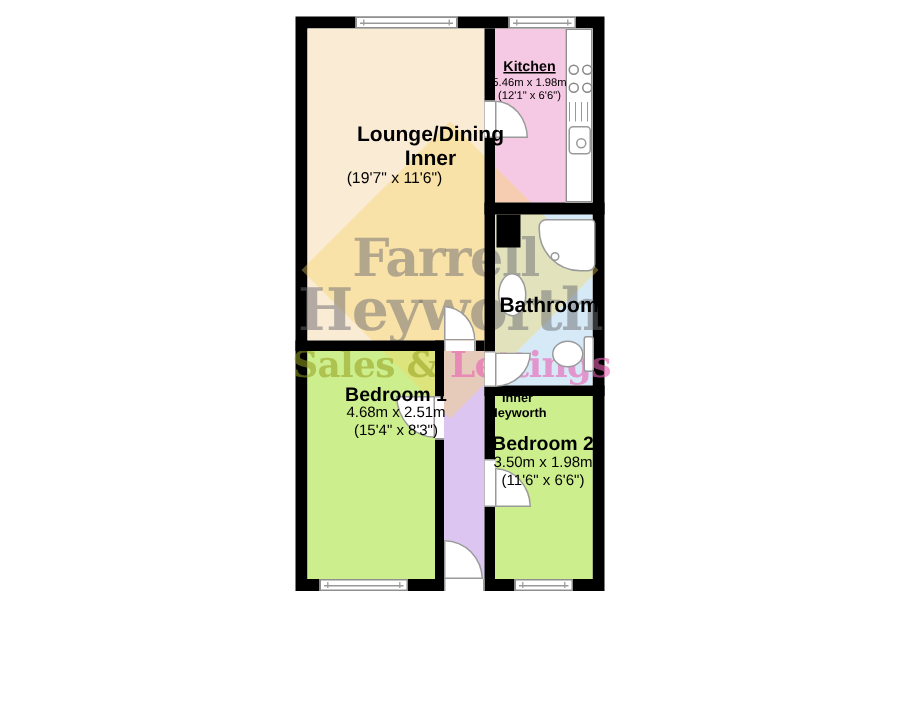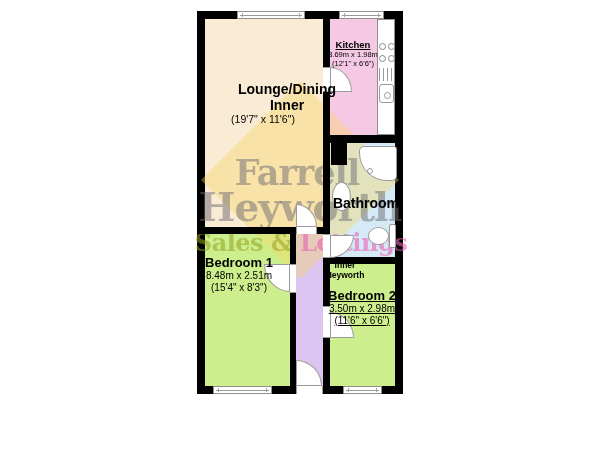--- a/index.html
+++ b/index.html
@@ -82,22 +82,22 @@
   
   .label{position:absolute;transform:translateX(-50%);text-align:center;white-space:nowrap;color:#000;}
   .nm{font-weight:bold;}
   .lbl-lounge{left:263px;top:81px;}
   .lbl-lounge .nm{font-size:14px;line-height:16px;margin-left:48px;}
   .lbl-lounge .dm{font-size:10.5px;line-height:13px;}
   .lbl-kitchen{left:353px;top:39px;}
   .lbl-kitchen .nm{font-size:9.5px;line-height:11px;text-decoration:underline;}
   .lbl-kitchen .dm{font-size:7.5px;line-height:9px;}
   .lbl-bath{left:366px;top:195px;font-size:14px;font-weight:bold;text-align:right;}
-  .lbl-bed1{left:239px;top:255px;}
-  .lbl-bed2{left:362px;top:288px;text-decoration:underline;}
+  .lbl-bed1{left:264px;top:255px;}
+  .lbl-bed2{left:362px;top:288px;}
   .lbl-bed1 .nm,.lbl-bed2 .nm{font-size:13px;line-height:15px;}
   .lbl-bed1 .dm,.lbl-bed2 .dm{font-size:10px;line-height:12px;}
   .lbl-hall{left:310px;top:260px;margin-left:35px;}
   .lbl-hall .nm{font-size:8.5px;line-height:10px;}
   .m1{margin-top:2px;}
 </style>
 </head>
 <body>
 
 <div class="stage">
@@ -156,31 +156,31 @@
   <div class="window win3"></div>
   <div class="window win4"></div>
 
   <div class="label lbl-lounge">
     <div class="nm">Lounge/Dining</div>
     <div class="nm">Inner</div>
     <div class="dm">(19'7" x 11'6")</div>
   </div>
   <div class="label lbl-kitchen">
     <div class="nm">Kitchen</div>
-    <div class="dm">3.69m x 1.98m</div>
+    <div class="dm">5.46m x 1.98m</div>
     <div class="dm">(12'1" x 6'6")</div>
   </div>
   <div class="label lbl-bath">Bathroom</div>
   <div class="label lbl-bed1">
     <div class="nm">Bedroom 1</div>
-    <div class="dm">8.48m x 2.51m</div>
+    <div class="dm">4.68m x 2.51m</div>
     <div class="dm">(15'4" x 8'3")</div>
   </div>
   <div class="label lbl-bed2">
     <div class="nm">Bedroom 2</div>
-    <div class="dm">3.50m x 2.98m</div>
+    <div class="dm">3.50m x 1.98m</div>
     <div class="dm">(11'6" x 6'6")</div>
   </div>
   <div class="label lbl-hall">
     <div class="nm">Inner</div>
     <div class="nm">Heyworth</div>
   </div>
 </div>
 
 </body></html>

